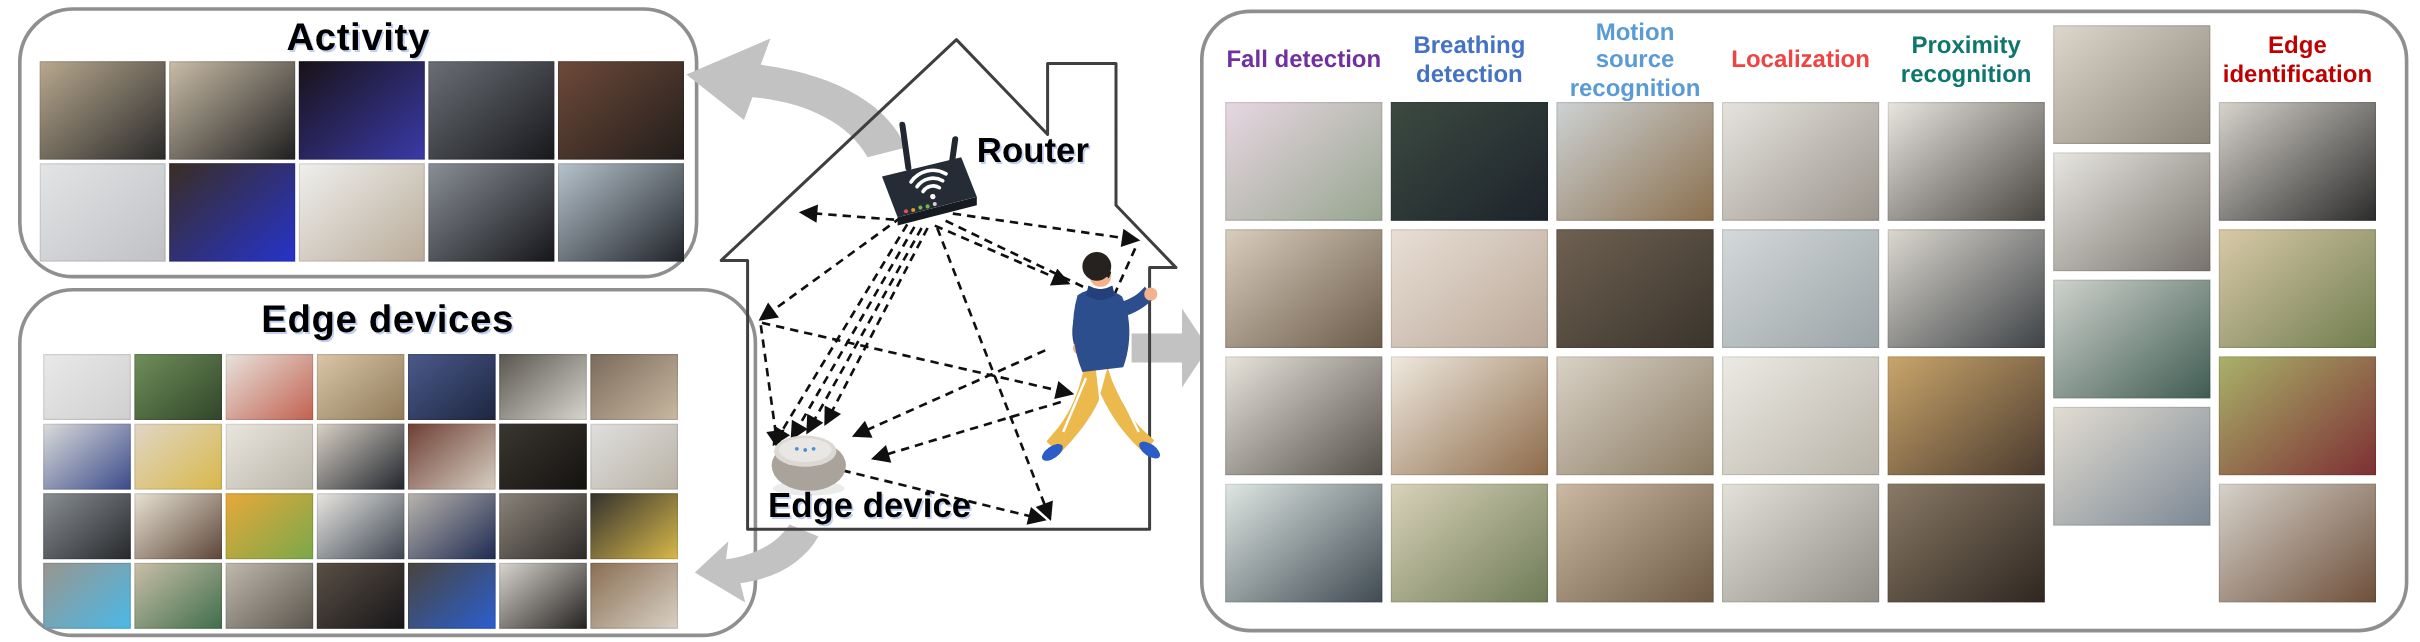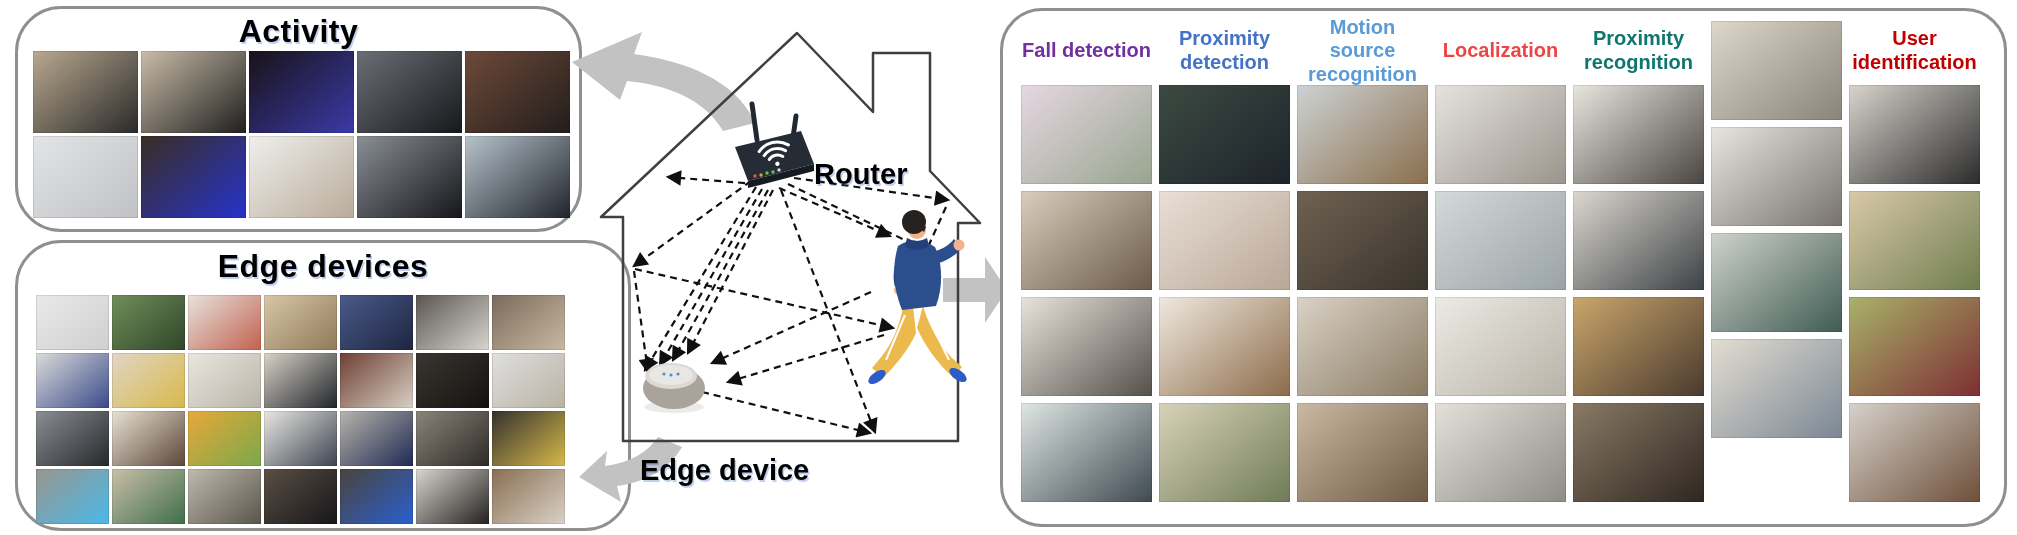--- a/index.html
+++ b/index.html
@@ -41,21 +41,21 @@
   .app-header {
     height:64px; display:flex; align-items:center; justify-content:center;
     text-align:center; font-weight:bold; font-size:20px; line-height:1.18;
   }
   .app-photos { display:flex; flex-direction:column; gap:7px; margin-top:2px; }
   .app-photos .photo { width:131px; height:99px; flex:0 0 auto; }
   
   .mid-svg { position:absolute; left:552px; top:18px; width:490px; height:505px; }
   .mid-label {
     position:absolute; font-weight:bold; color:#000; white-space:nowrap;
-    text-shadow:1.5px 1.5px 0 rgba(48,92,205,0.30); z-index:5;margin-top:48px;
+    text-shadow:1.5px 1.5px 0 rgba(48,92,205,0.30); z-index:5;
   }
   .router-label { left:814px; top:110px; font-size:29px; }
   .edge-device-label { left:640px; top:406px; font-size:29px; }
 </style>
 </head>
 <body>
 
 <div class="panel routers-box">
   <div class="panel-title">Activity</div>
   <div class="routers-grid">
@@ -201,21 +201,21 @@
       <div class="app-photos">
 
       <div class="photo" title="person falling onto exercise mats in bathroom" style="background: linear-gradient(140deg, rgb(231, 215, 226) 0%, rgb(151, 165, 143) 100%);"></div>
           <div class="photo" title="person stumbling in bedroom" style="background: linear-gradient(140deg, rgb(217, 205, 189) 0%, rgb(107, 91, 73) 100%);"></div>
           <div class="photo" title="person falling onto mattress by staircase" style="background: linear-gradient(140deg, rgb(232, 228, 220) 0%, rgb(86, 80, 74) 100%);"></div>
           <div class="photo" title="person falling onto mattress in living room" style="background: linear-gradient(140deg, rgb(223, 231, 227) 0%, rgb(63, 74, 82) 100%);"></div>
         </div>
     </div>
 
     <div class="app-col">
-      <div class="app-header" style="color: rgb(68, 114, 196);">Proximity detection</div>
+      <div class="app-header" style="color: rgb(68, 114, 196);">Breathing detection</div>
       <div class="app-photos">
 
       <div class="photo" title="man watching TV seen from behind" style="background: linear-gradient(140deg, rgb(60, 74, 65) 0%, rgb(29, 35, 43) 100%);"></div>
           <div class="photo" title="woman sitting up in bed reading" style="background: linear-gradient(140deg, rgb(233, 223, 214) 0%, rgb(185, 167, 151) 100%);"></div>
           <div class="photo" title="person sleeping in bed with smart speaker nearby" style="background: linear-gradient(140deg, rgb(239, 233, 223) 0%, rgb(141, 107, 74) 100%);"></div>
           <div class="photo" title="person reading magazine in yellow armchair" style="background: linear-gradient(140deg, rgb(216, 210, 185) 0%, rgb(111, 123, 87) 100%);"></div>
         </div>
     </div>
 
     <div class="app-col">
@@ -255,21 +255,21 @@
       <div class="app-photos">
 
       <div class="photo" title="person raising arm by closet" style="background: linear-gradient(140deg, rgb(222, 215, 204) 0%, rgb(138, 131, 120) 100%);"></div>
           <div class="photo" title="person crouching at desk chair" style="background: linear-gradient(140deg, rgb(232, 230, 225) 0%, rgb(119, 115, 108) 100%);"></div>
           <div class="photo" title="masked person sitting on gray sofa" style="background: linear-gradient(140deg, rgb(207, 210, 205) 0%, rgb(63, 92, 82) 100%);"></div>
           <div class="photo" title="person standing in living room" style="background: linear-gradient(140deg, rgb(227, 221, 210) 0%, rgb(123, 135, 148) 100%);"></div>
         </div>
     </div>
 
     <div class="app-col">
-      <div class="app-header" style="color: rgb(192, 0, 0);">User identification</div>
+      <div class="app-header" style="color: rgb(192, 0, 0);">Edge identification</div>
       <div class="app-photos">
 
       <div class="photo" title="person in black walking down hallway" style="background: linear-gradient(140deg, rgb(216, 212, 205) 0%, rgb(43, 43, 43) 100%);"></div>
           <div class="photo" title="person in kitchen doorway with green detection box" style="background: linear-gradient(140deg, rgb(217, 201, 168) 0%, rgb(111, 125, 78) 100%);"></div>
           <div class="photo" title="person in red jacket in green room" style="background: linear-gradient(140deg, rgb(169, 178, 106) 0%, rgb(125, 47, 51) 100%);"></div>
           <div class="photo" title="person in brown jacket walking away" style="background: linear-gradient(140deg, rgb(214, 210, 203) 0%, rgb(110, 79, 58) 100%);"></div>
         </div>
     </div>
 
   </div>

